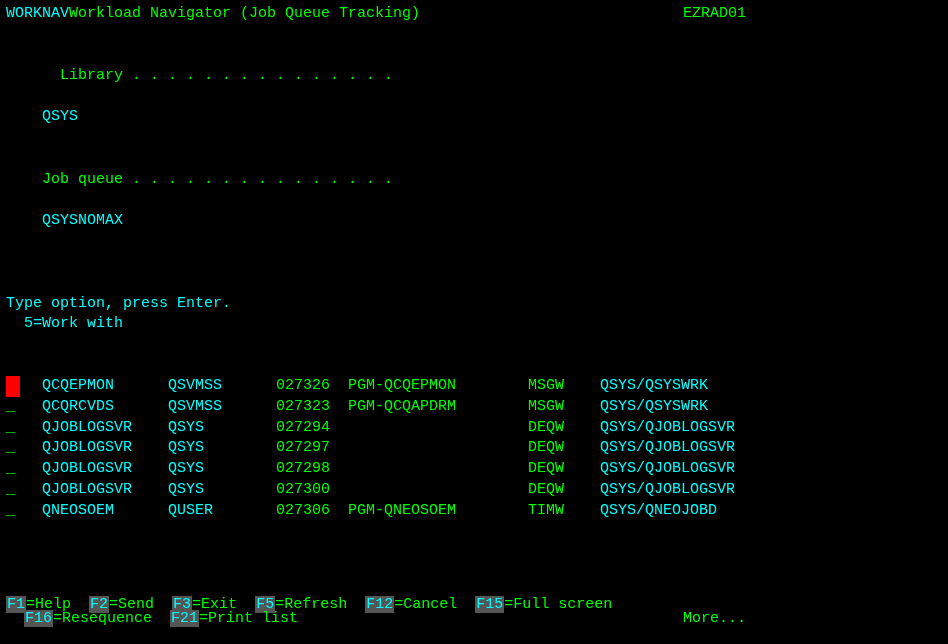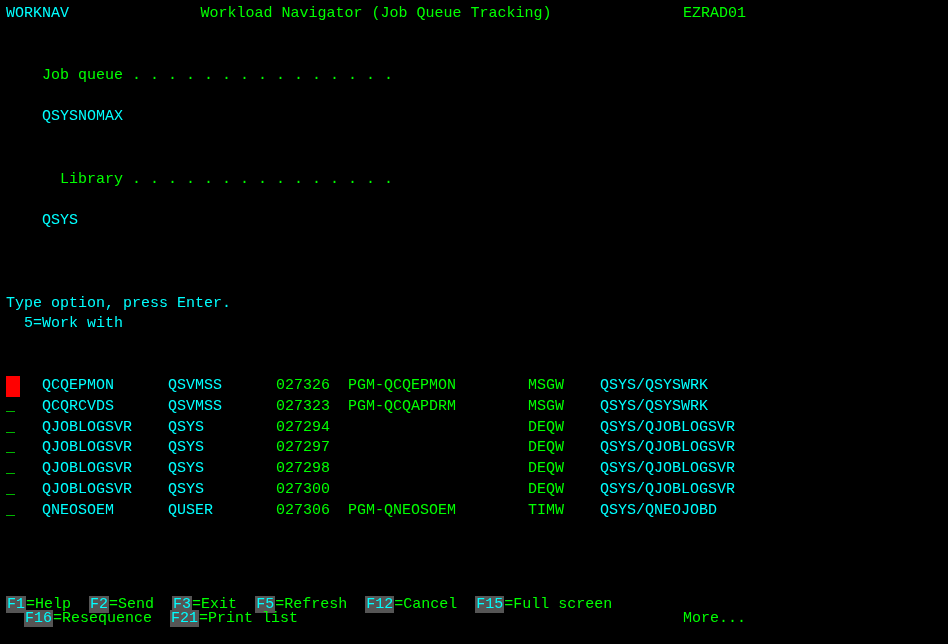--- a/index.html
+++ b/index.html
@@ -99,36 +99,36 @@
       line-height: 1.38;
     }
   </style>
 </head>
 <body>
 
 <div class="screen">
 
   <div class="line header-top">
     <span class="cyan">WORKNAV</span>
-    <span style="flex:1; text-align:center;" class="green">Workload Navigator (Job Queue Tracking)</span>
+    <span style="flex:1; " class="green">Workload Navigator (Job Queue Tracking)</span>
     <span class="green">EZRAD01</span>
   </div>
 
   <div class="line">&nbsp;</div>
 
   <div class="line">
+    <span class="green">  Library . . . . . . . . . . . . . . .</span>
+    <span class="green"> </span>
+    <span class="cyan">QSYS</span>
+  </div>
+
+  <div class="line">
     <span class="green">Job queue . . . . . . . . . . . . . . .</span>
     <span class="green"> </span>
     <span class="cyan">QSYSNOMAX</span>
-  </div>
-
-  <div class="line">
-    <span class="green">  Library . . . . . . . . . . . . . . .</span>
-    <span class="green"> </span>
-    <span class="cyan">QSYS</span>
   </div>
 
   <div class="line">&nbsp;</div>
   <div class="line">&nbsp;</div>
 
   <div class="line cyan">Type option, press Enter.</div>
   <div class="line cyan">  5=Work with</div>
 
   <div class="line">&nbsp;</div>
   <div class="line">&nbsp;</div>

